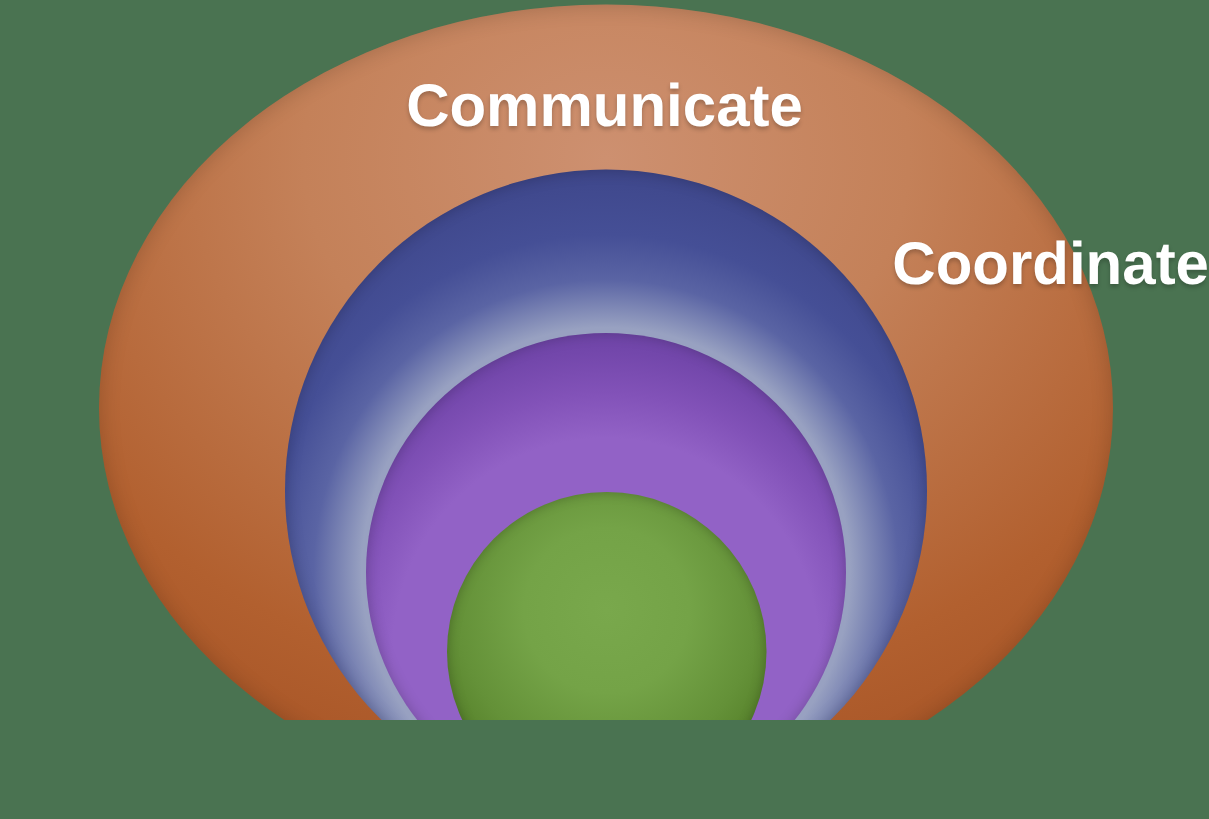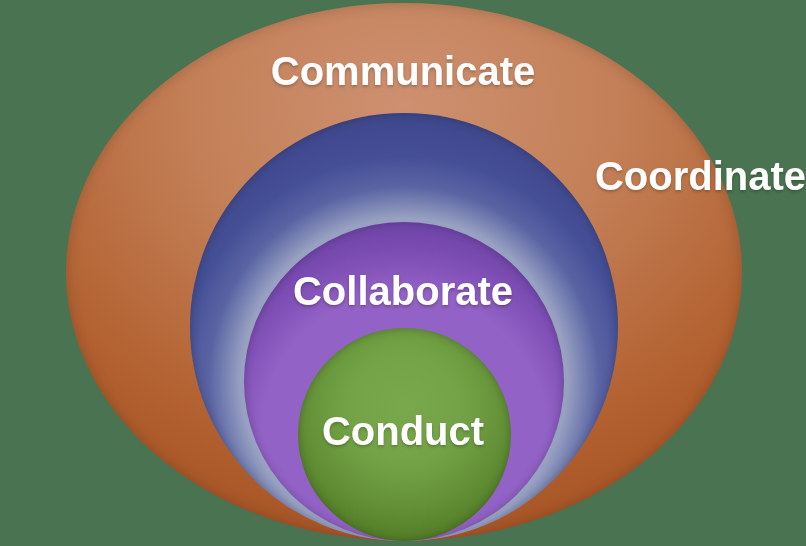--- a/index.html
+++ b/index.html
@@ -4,21 +4,21 @@
 <style>
   html, body {
     margin: 0;
     padding: 0;
     background: #4a7351;
     font-family: "Liberation Sans", sans-serif;
   }
   .canvas {
     position: relative;
     width: 806px;
-    height: 546px;
+    height: 480px;
     background: #4a7351;
     overflow: hidden;
   }
   .shape {
     position: absolute;
     border-radius: 50%;
   }
   .ring-communicate {
     left: 66px; top: 3px;
     width: 676px; height: 538px;
@@ -75,17 +75,15 @@
   <div class="shape ring-coordinate"></div>
 
   <div class="shape ring-collaborate"></div>
 
   <div class="shape ring-conduct"></div>
 
   <div class="ring-label label-communicate">Communicate</div>
 
   <div class="ring-label label-coordinate">Coordinate</div>
 
-  <div class="ring-label label-collaborate">Collaborate</div>
 
-  <div class="ring-label label-conduct">Conduct</div>
 
 </div>
 
 </body></html>

